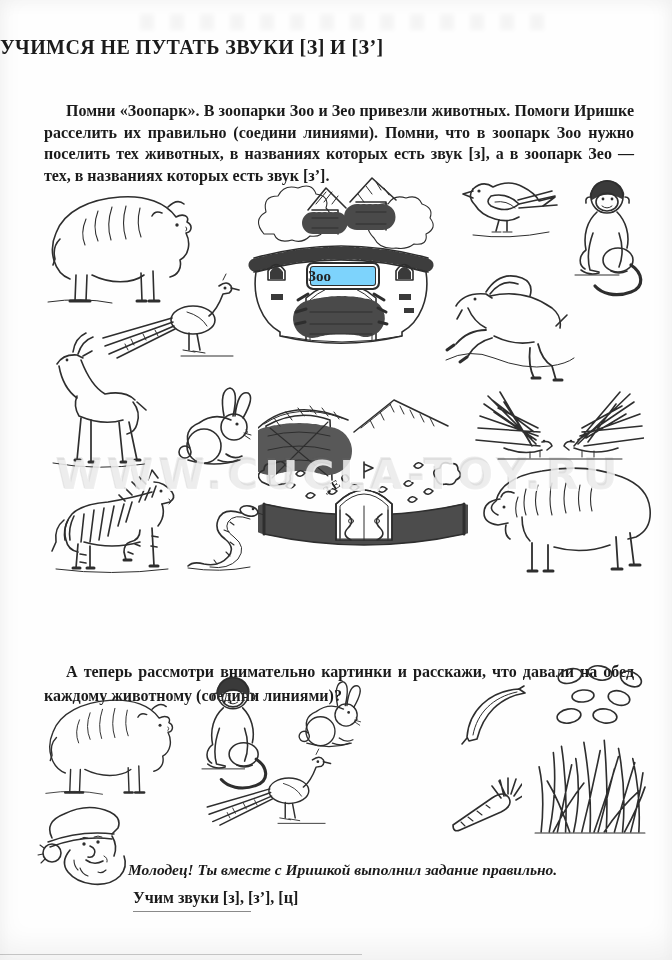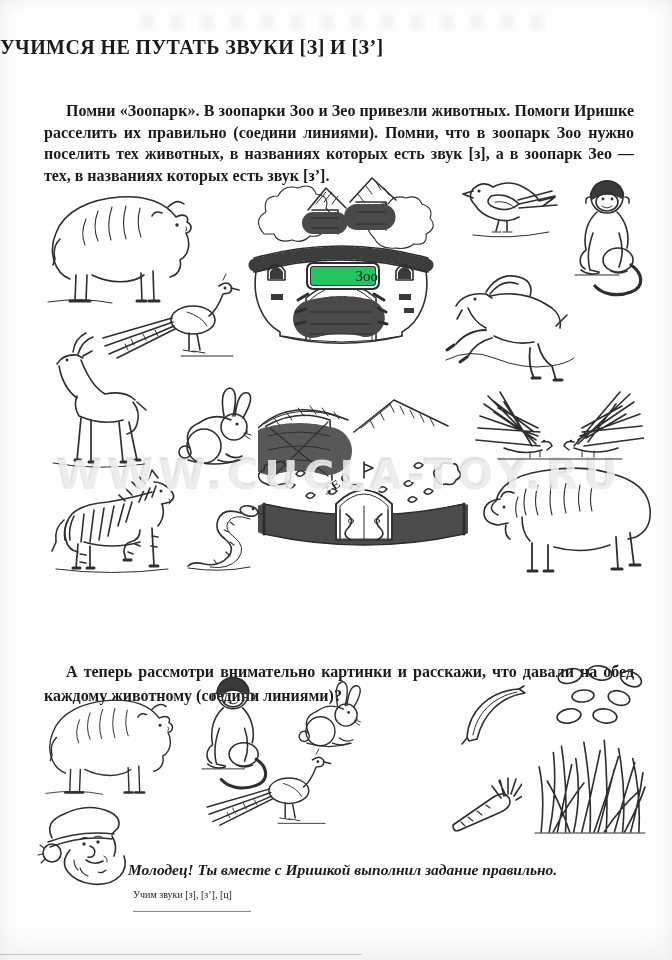--- a/index.html
+++ b/index.html
@@ -12,34 +12,34 @@
   .title{position:absolute;top:36px;left:0;width:100%;text-align:left;
         font-size:20px;font-weight:bold;letter-spacing:.4px;}
   .para{position:absolute;left:44px;width:590px;text-align:justify;
         font-size:16px;font-weight:bold;}
   #p1{top:84px;line-height:21.5px;text-indent:22px;}
   #basket{top:585px;line-height:24px;font-weight:bold;}
   #basket .lead{font-style:italic;}
   #p2{top:644px;line-height:24px;text-indent:22px;}
   .praise{position:absolute;left:128px;top:845px;width:512px;
         font-weight:bold;font-style:italic;font-size:15.5px;}
-  .footer{position:absolute;left:133px;top:889px;font-size:10px;font-weight:normal;}
+  .footer{position:absolute;left:133px;top:889px;font-size:16px;font-weight:bold;}
   .footer-rule{position:absolute;left:133px;top:911px;width:118px;height:1px;background:#8a8a8a;}
   .scan-line{position:absolute;left:0;top:954px;width:362px;height:1px;background:#cccccc;}
   .art{position:absolute;}
   .art svg{display:block;width:100%;height:100%;}
   .sk *{fill:none;stroke:#2e2e2e;stroke-width:1.6;stroke-linecap:round;stroke-linejoin:round;}
   .sk .thin{stroke-width:1;}
   .sk .hair{stroke-width:1.1;}
   .sk .thick{stroke-width:3;}
   .sk .fdark{fill:#3a3a3a;stroke:none;}
   .sk .dot{fill:#2e2e2e;stroke:none;}
-  .zoo-sign{position:absolute;border:2px solid #2e2e2e;border-radius:7px;background:#22c55e;
+  .zoo-sign{position:absolute;border:2px solid #2e2e2e;border-radius:7px;background:#7dd3fc;
         box-shadow:inset 0 0 0 2px #fff, inset 0 0 0 3px #2e2e2e;
-        font-weight:normal;text-align:right;color:#222;}
+        font-weight:bold;text-align:left;color:#222;}
   .zeo-label{position:absolute;font-weight:bold;color:#222;letter-spacing:3px;
         transform:rotate(-33deg);font-size:12px;}
   .watermark{position:absolute;left:56px;top:450px;width:568px;z-index:40;
         font-family:"DejaVu Sans",sans-serif;font-weight:bold;font-size:42px;
         letter-spacing:5px;color:rgba(120,120,120,.12);
         text-shadow:1px 2px 0 rgba(255,255,255,.85), -1px -1px 0 rgba(90,90,90,.10);
         white-space:nowrap;pointer-events:none;}
   .page-num{position:absolute;left:30px;top:36px;width:44px;text-align:center;
         font-size:16px;font-weight:bold;}
 </style>

